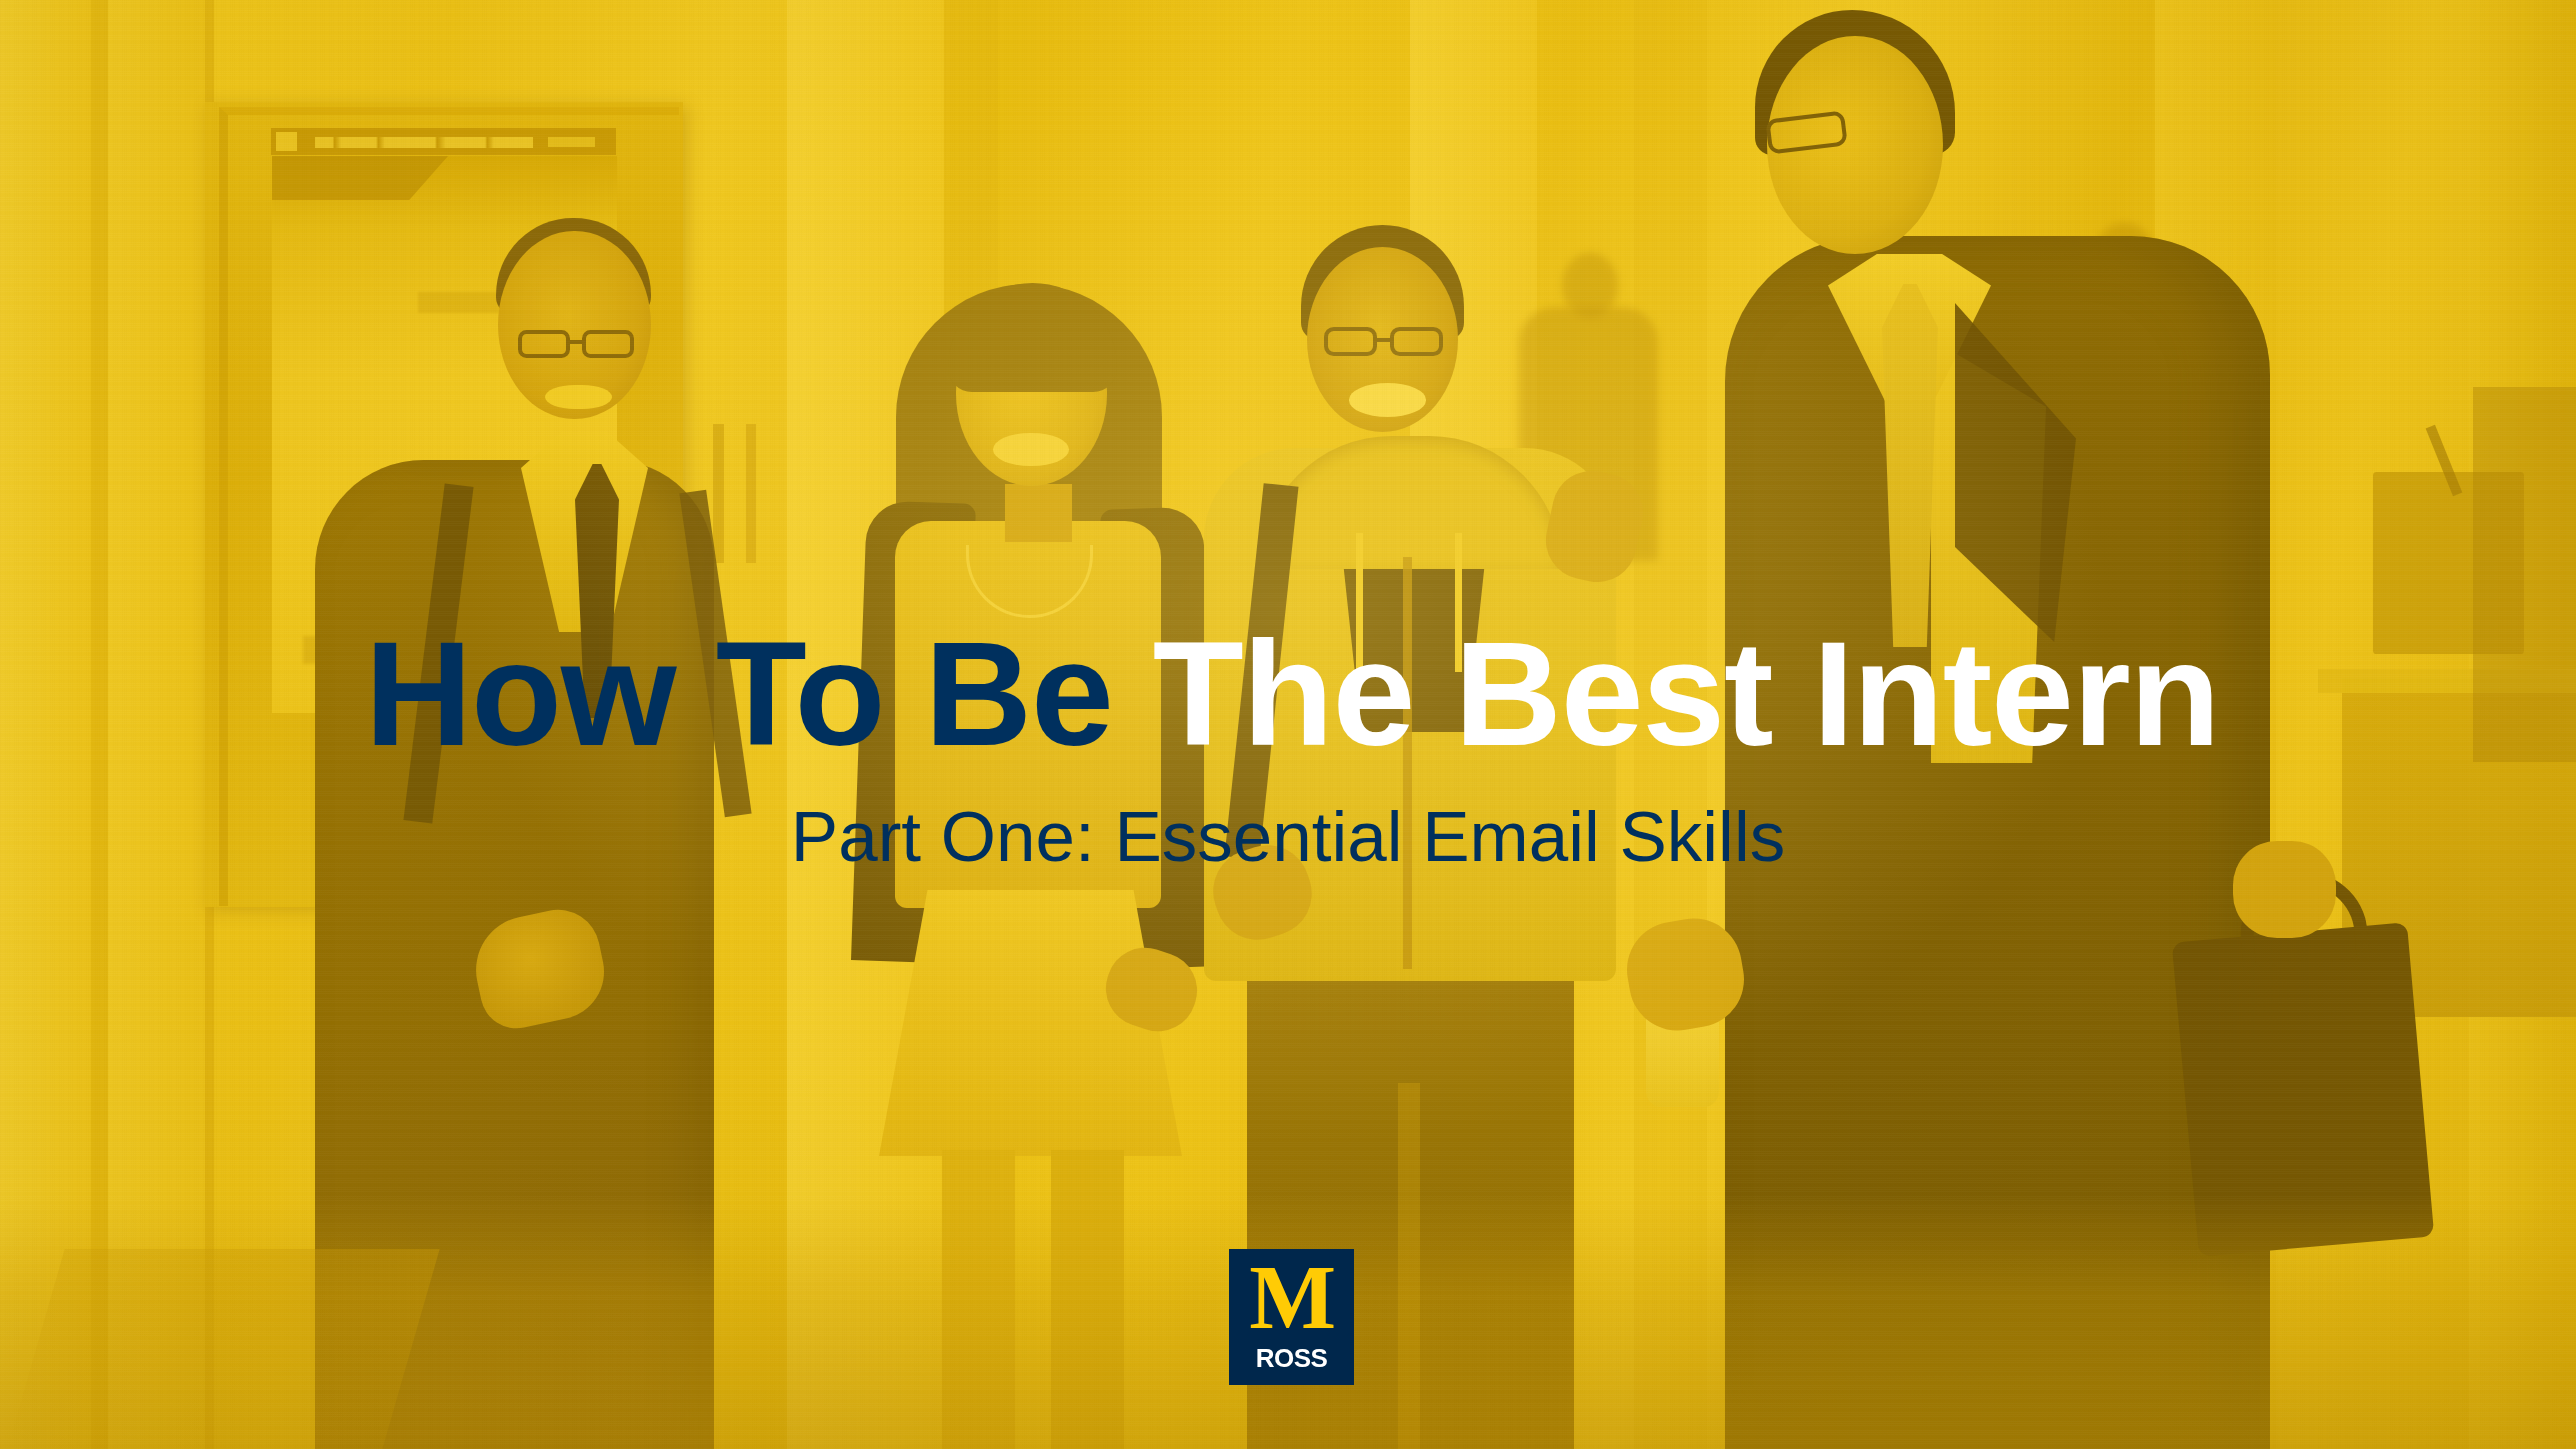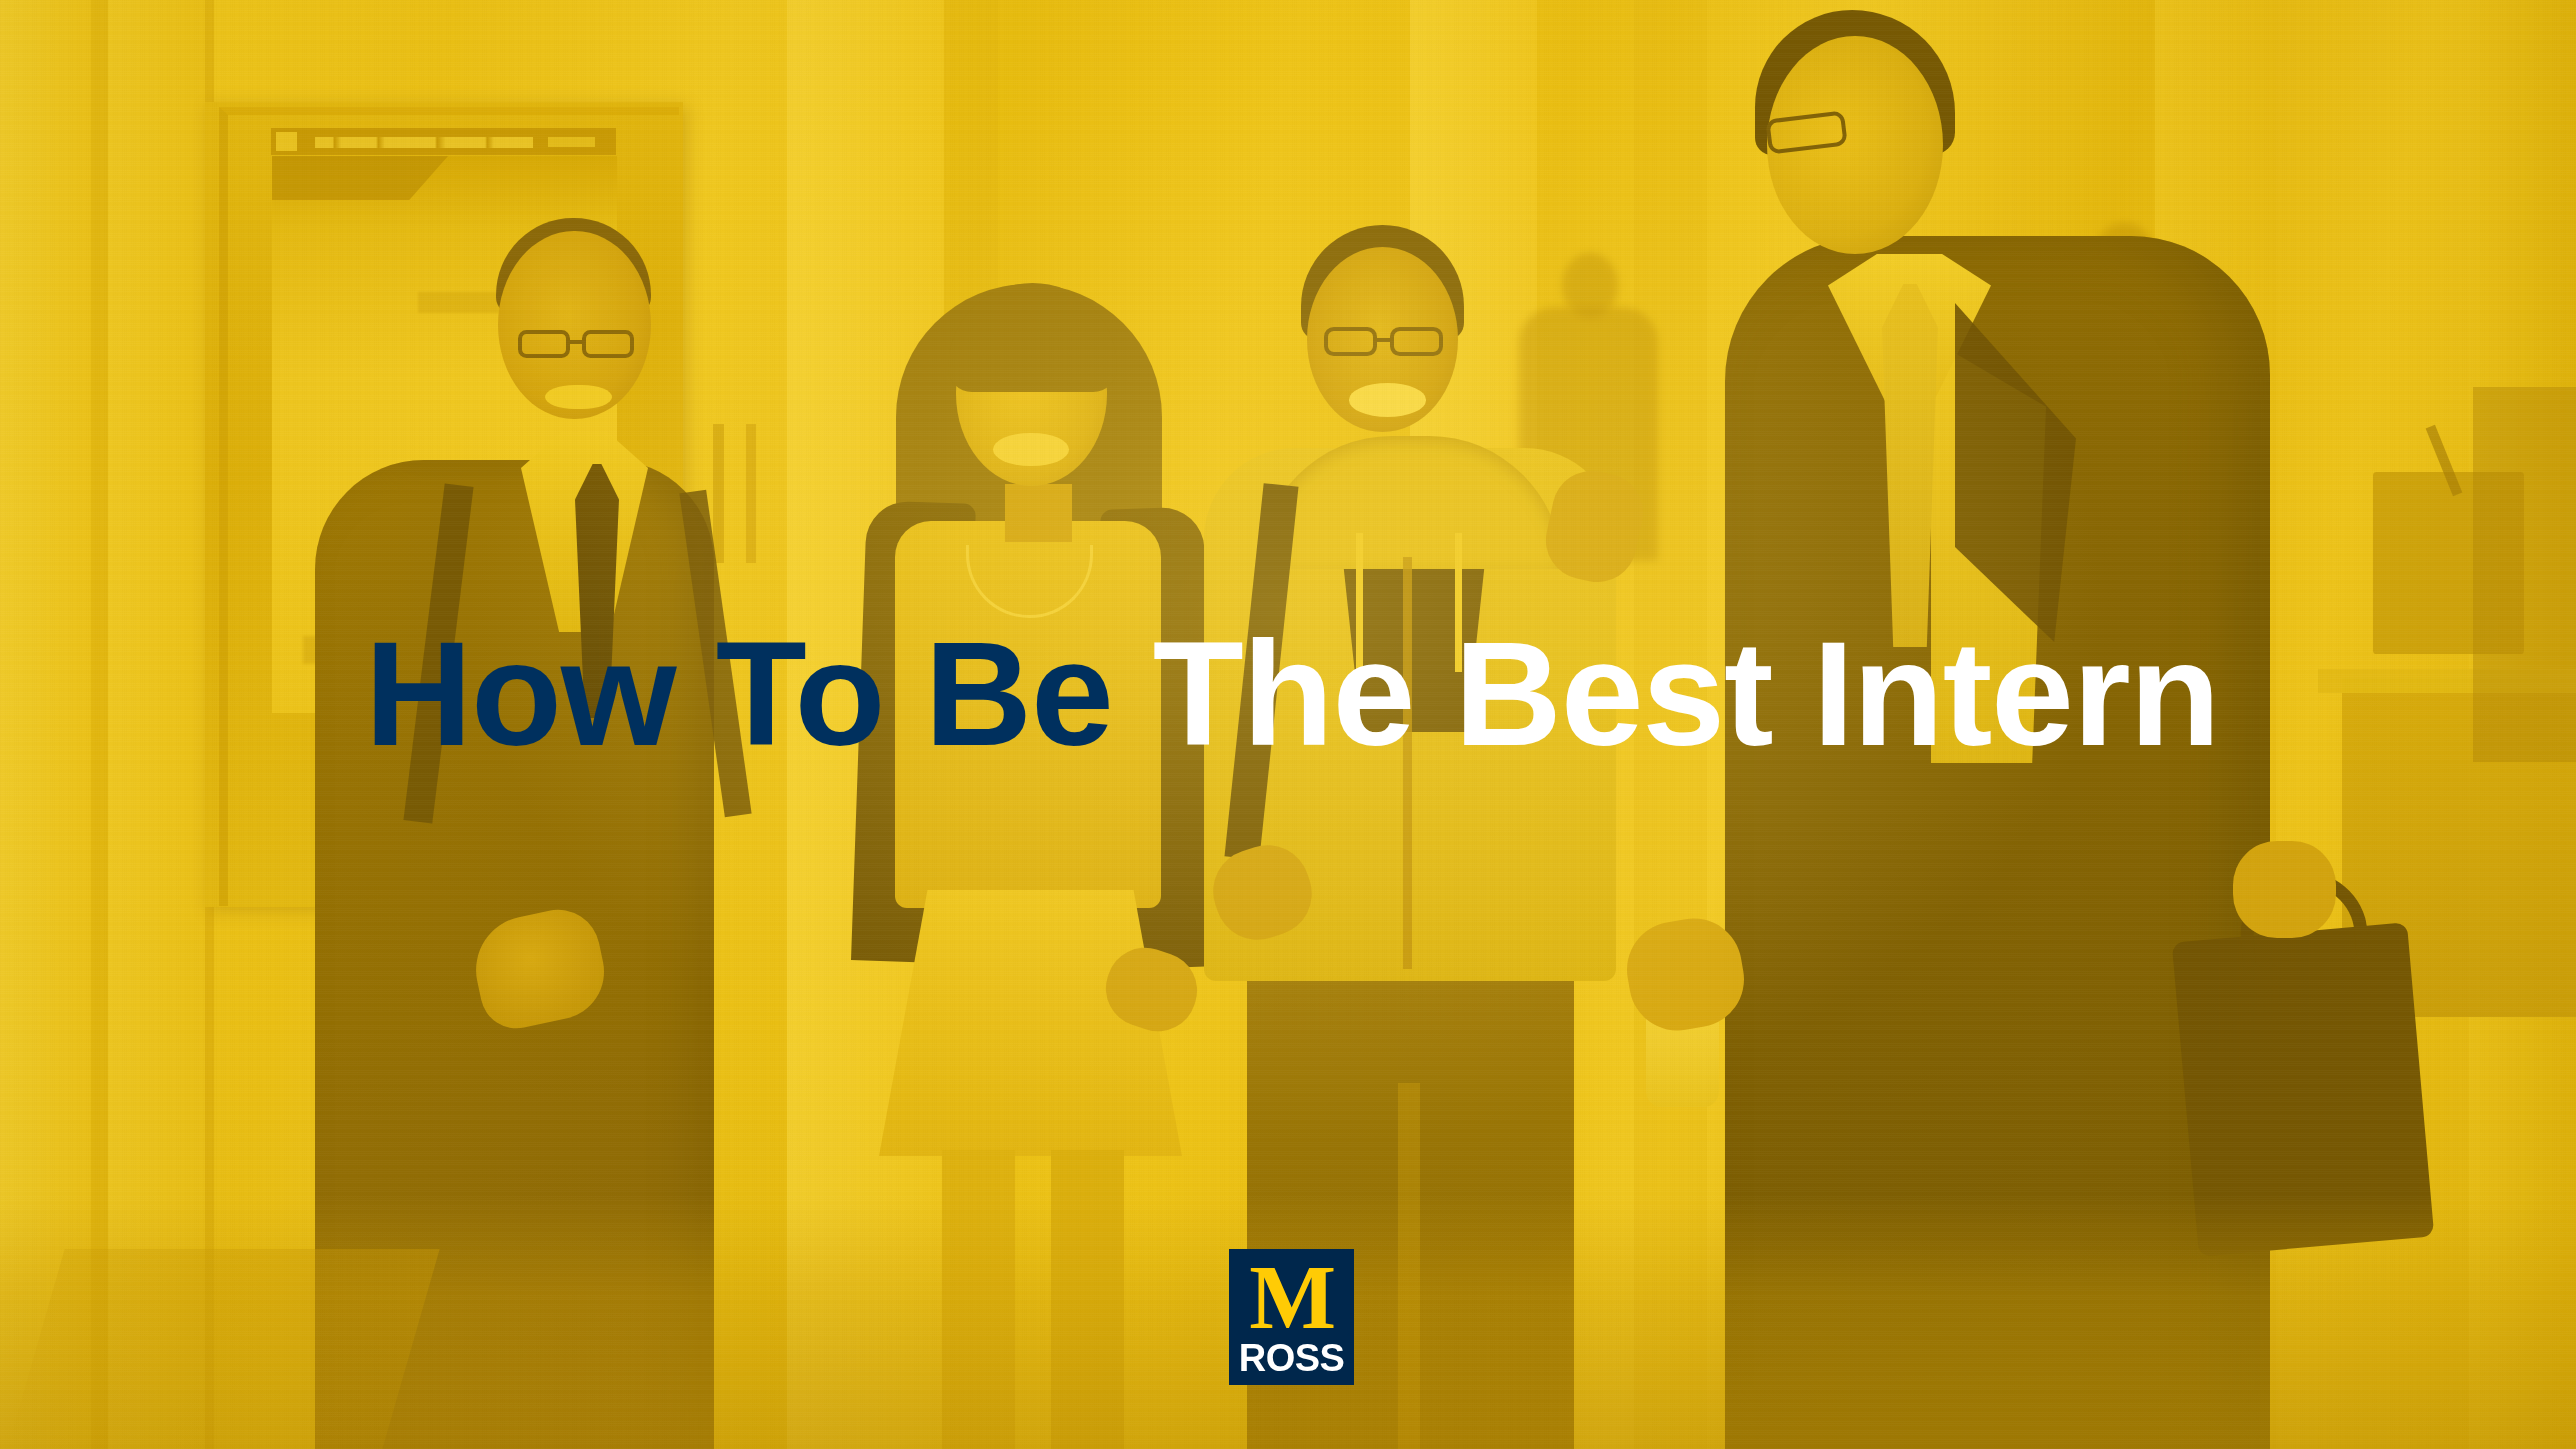--- a/index.html
+++ b/index.html
@@ -380,21 +380,21 @@
   }
   .logo-ross{
     position:absolute;
     left:0;right:0;
     top:91px;
     height:36px;
     display:flex;align-items:center;justify-content:center;
     color:#FFFFFF;
     font-family:"Liberation Sans", sans-serif;
     font-weight:700;
-    font-size:38px;
+    font-size:26px;
     line-height:1;
     letter-spacing:-0.6px;
   }
 </style>
 </head>
 <body>
 
 <div class="stage">
 
   <div class="photo">
@@ -501,20 +501,21 @@
 
     <div class="veil-yellow"></div>
     <div class="veil-warm"></div>
     <div class="grain"></div>
   </div>
 
   <div class="overlay">
 
     <div class="title"><span class="navy">How To Be </span><span class="white">The Best Intern</span></div>
 
+    <div class="subtitle">Part One: Essential Email Skills</div>
 
     <div class="logo">
       <div class="logo-m">M</div>
       <div class="logo-ross">ROSS</div>
     </div>
 
   </div>
 </div>
 
 

